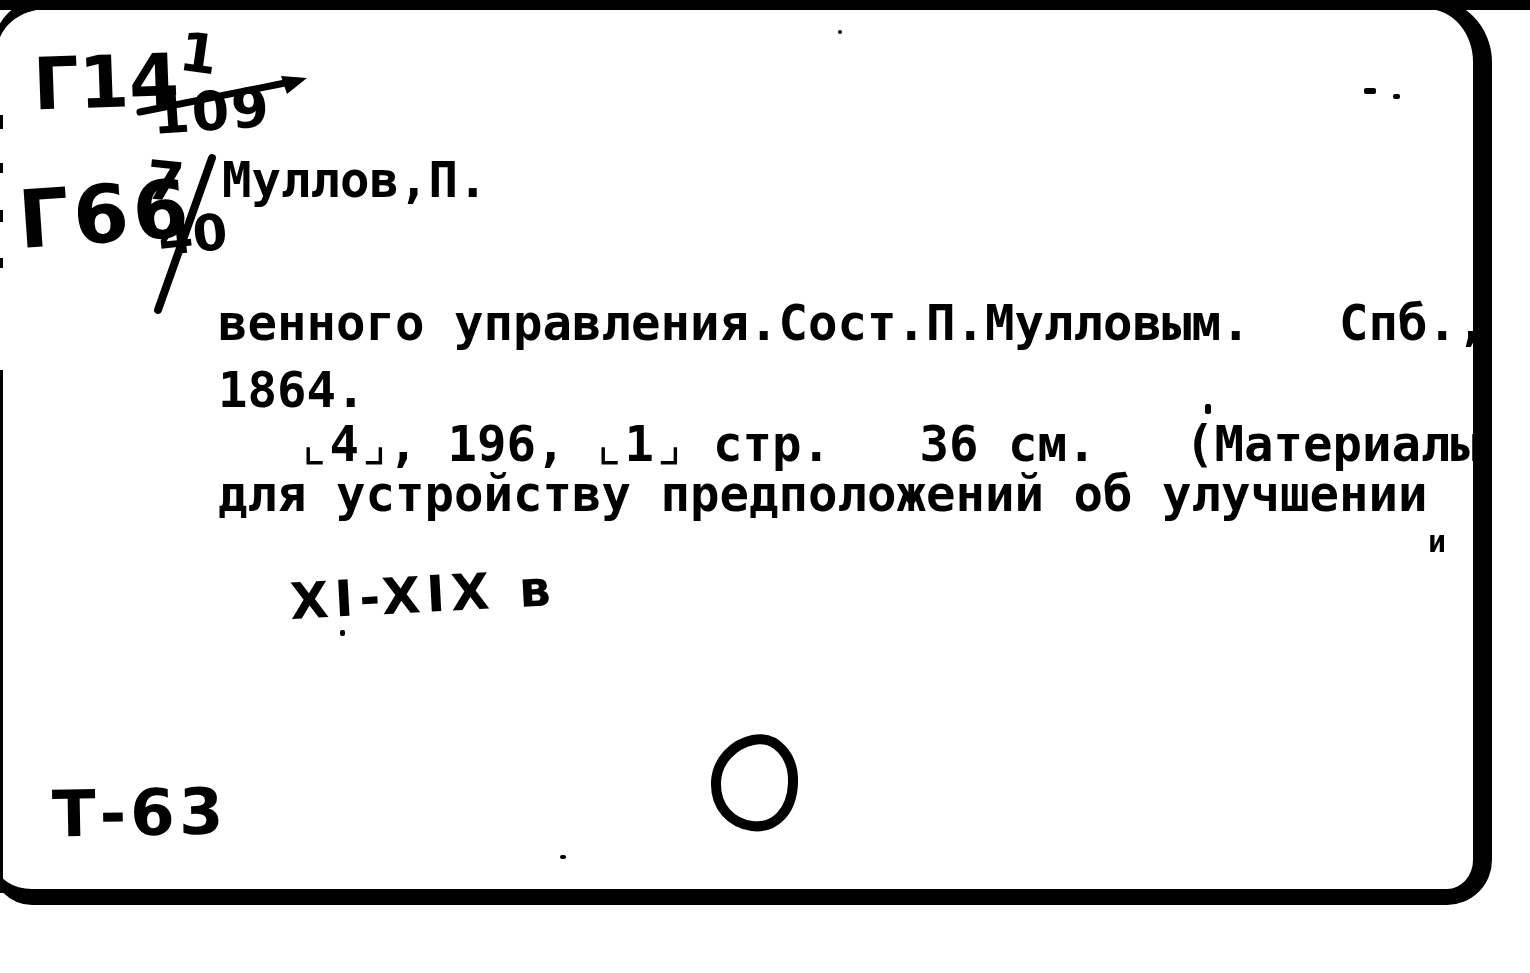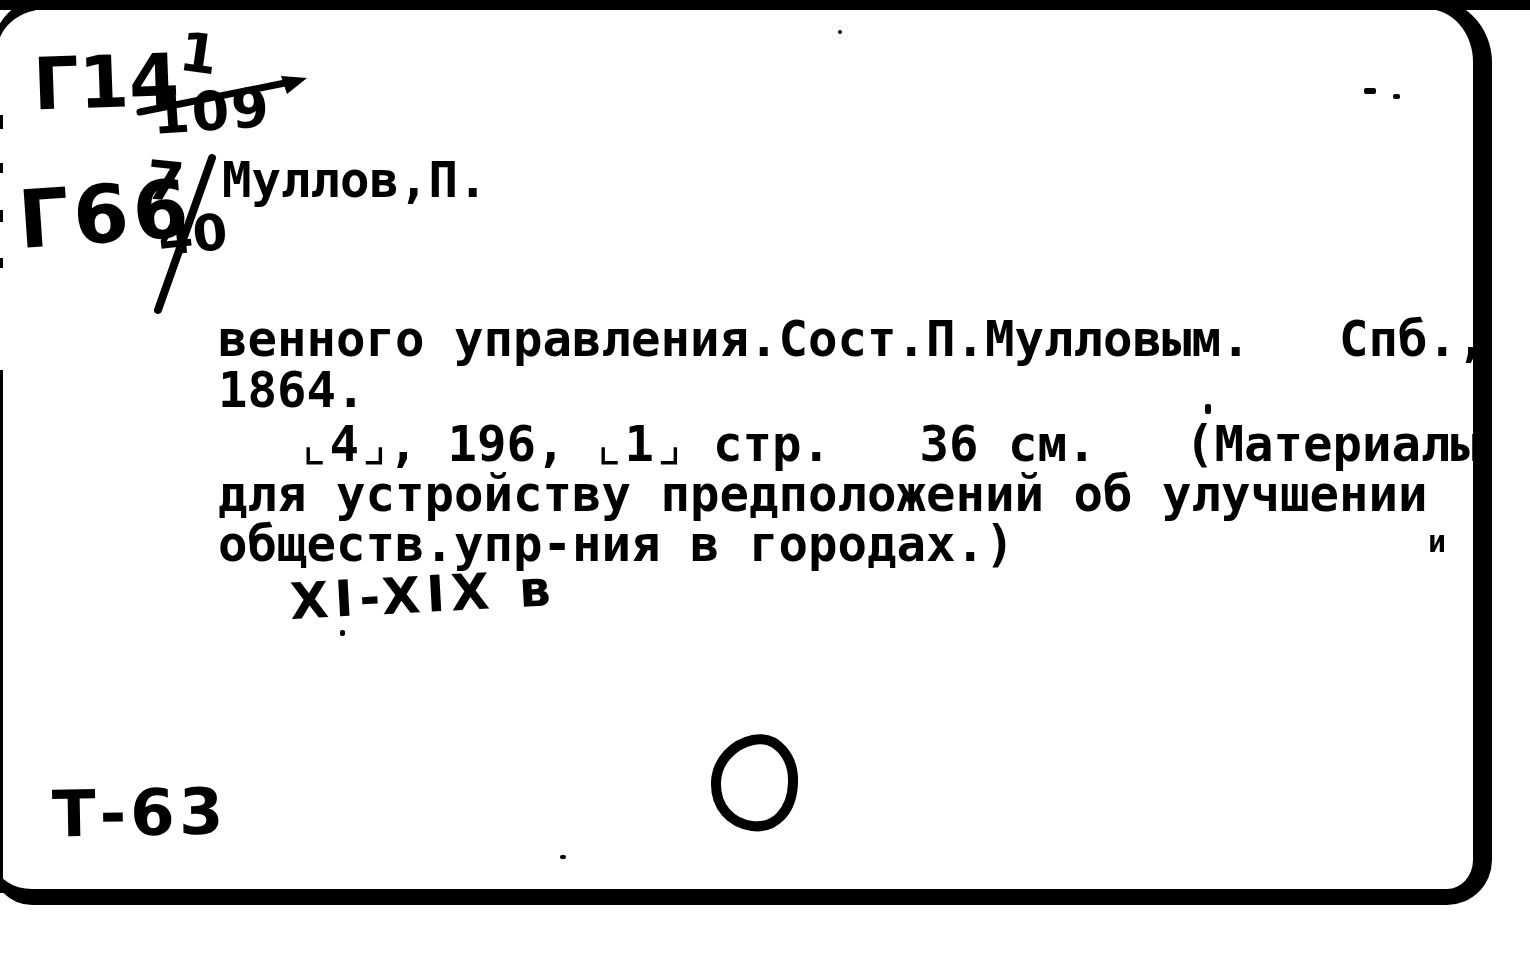--- a/index.html
+++ b/index.html
@@ -82,26 +82,25 @@
   <div class="hw hw-callnum-den">109</div>
 
   <div class="hw hw-shelf-prefix">Г66</div>
   <div class="hw hw-shelf-num">7</div>
   <svg class="svgmark" style="left:138px;top:150px;" width="85" height="170">
     <line x1="74" y1="8" x2="20" y2="160" stroke="#000" stroke-width="8" stroke-linecap="round"></line>
   </svg>
   <div class="hw hw-shelf-den">40</div>
 
   <div class="tw" style="left:222px;top:155px;">Муллов,П.</div>
-  <div class="tw" style="left:218px;top:314px;">венного управления.Сост.П.Мулловым.   Спб.,</div>
+  <div class="tw" style="left:218px;top:298px;">венного управления.Сост.П.Мулловым.   Спб.,</div>
   <div class="tw" style="left:218px;top:365px;text-align:center;">1864.</div>
 
   <div class="tw" style="left:300px;top:419px;">⌞4⌟, 196, ⌞1⌟ стр.   36 см.   (Материалы</div>
   <div class="tw" style="left:218px;top:469px;">для устройству предположений об улучшении</div>
-  <div class="tw" style="left:218px;top:519px;">обществ.упр-ния в городах.)</div>
   <div class="tw-small" style="left:1428px;top:524px;">и</div>
 
   <div class="hw hw-era">XI-XIX в</div>
 
   <svg class="svgmark" style="left:698px;top:728px;" width="110" height="115">
     <path d="M55,12 C78,7 96,28 95,55 C94,84 76,101 54,98 C33,95 17,79 18,54 C19,32 36,16 55,12 Z" fill="none" stroke="#000" stroke-width="10" stroke-linejoin="round"></path>
   </svg>
 
   <div class="hw hw-bottom">Т-63</div>
 

